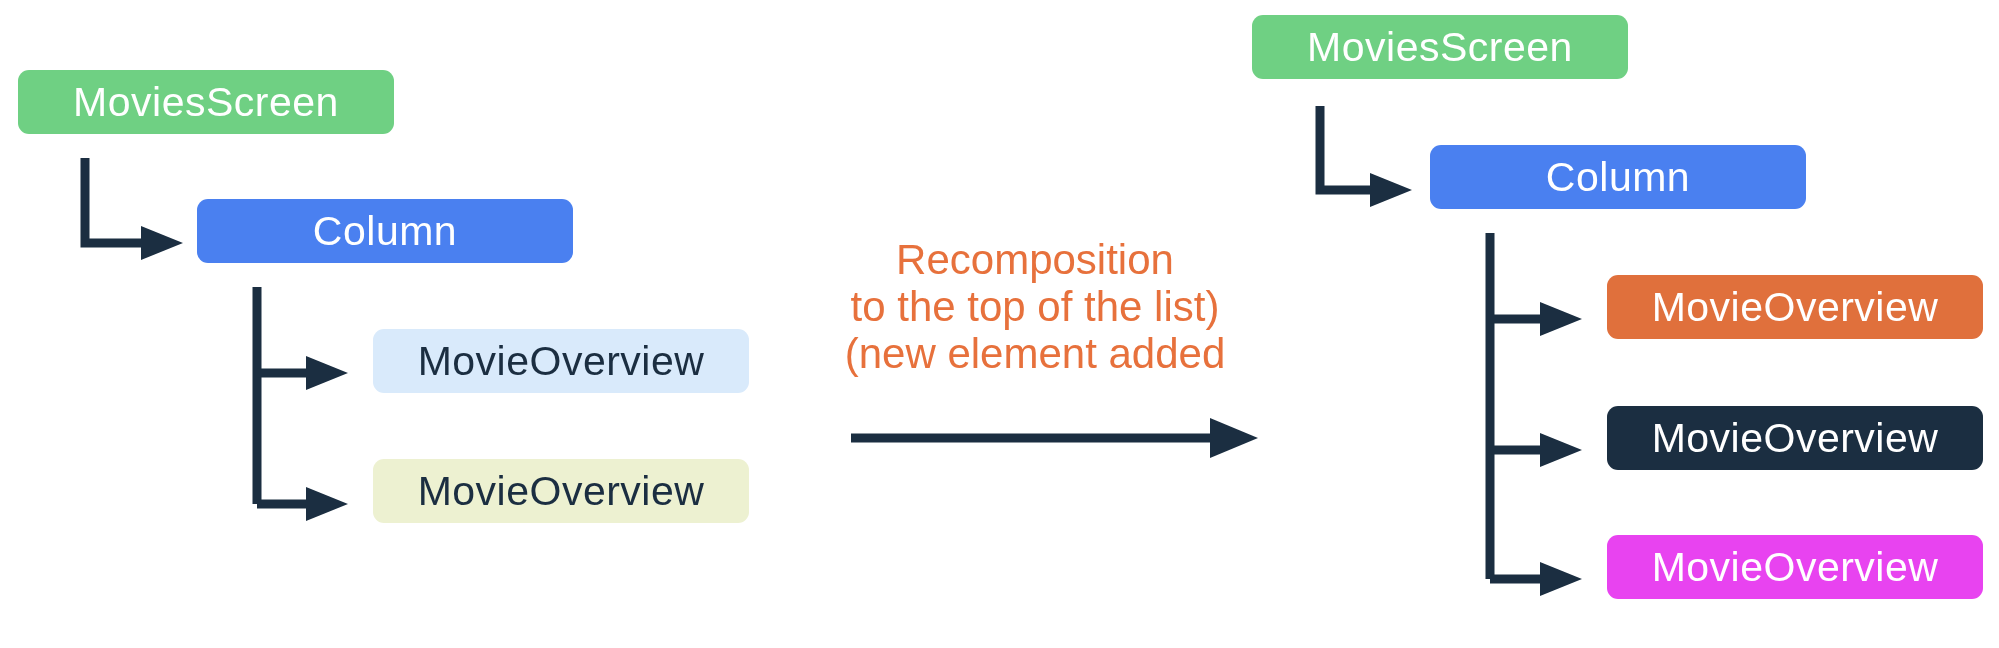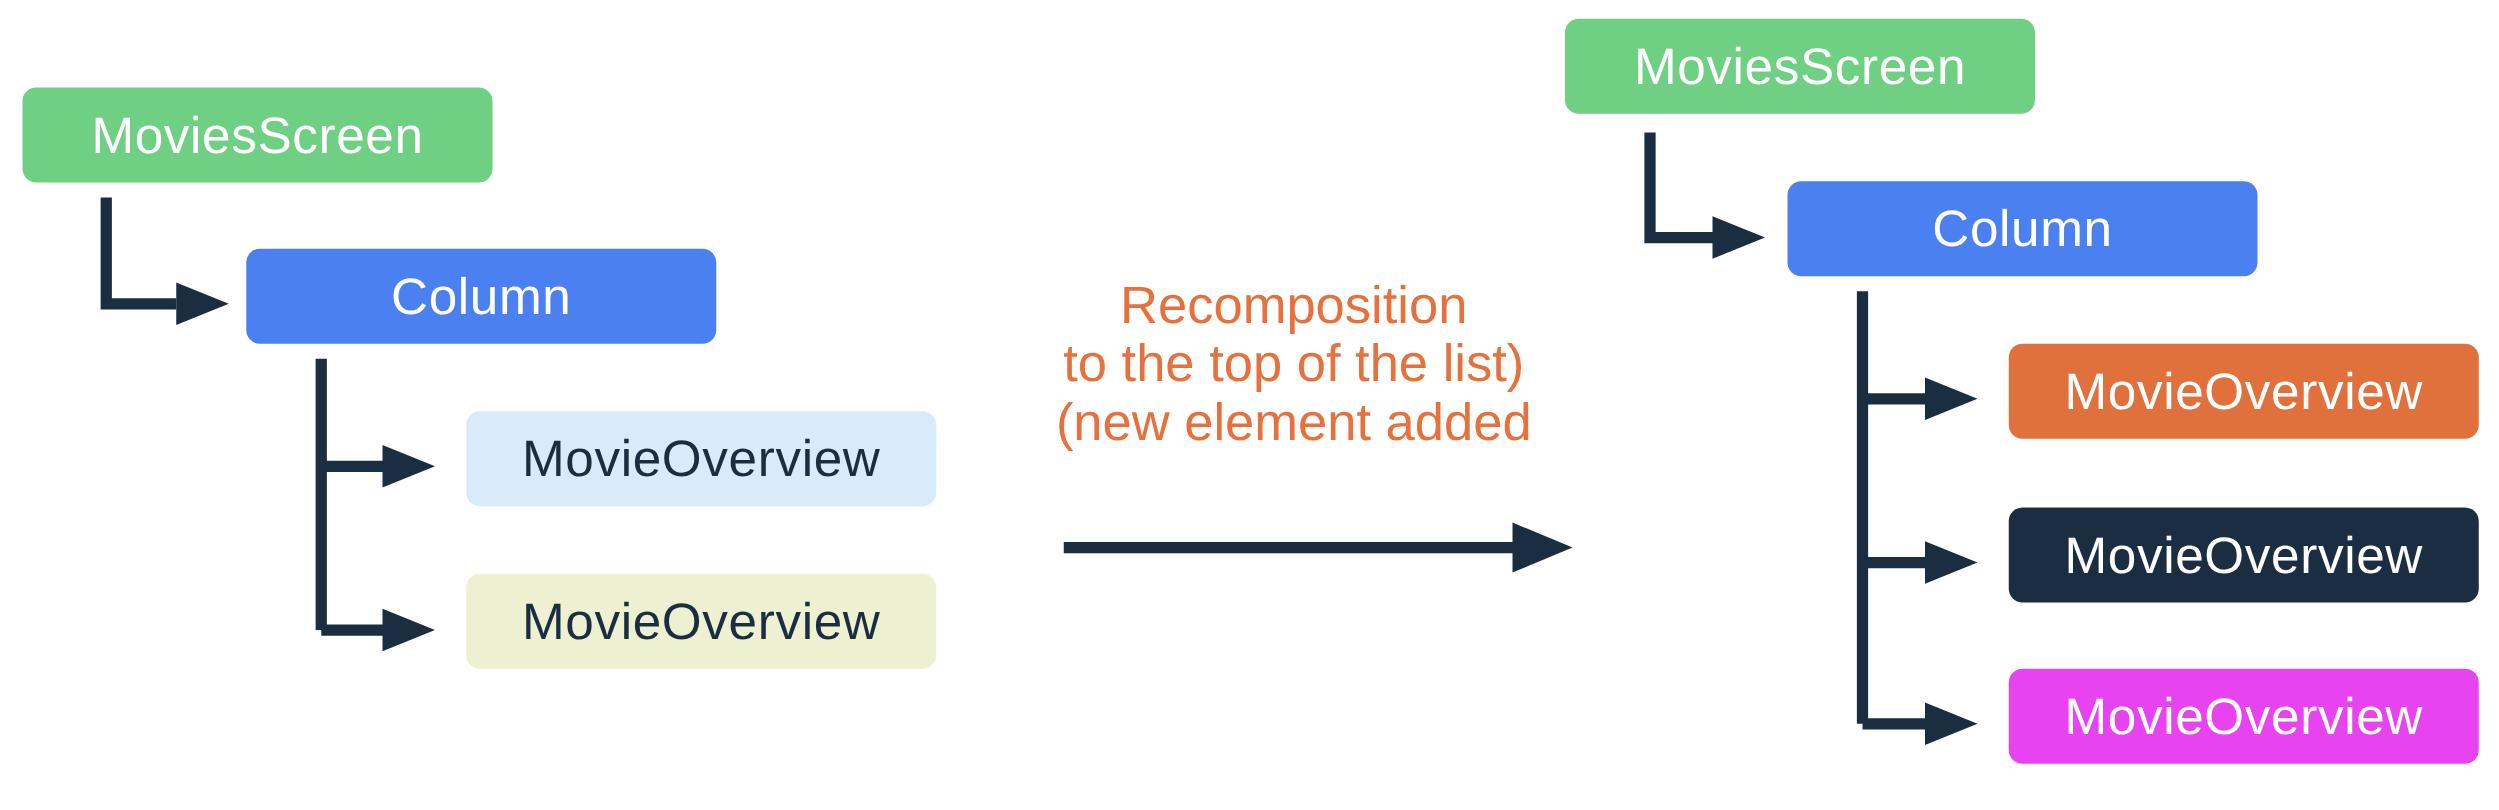--- a/index.html
+++ b/index.html
@@ -19,21 +19,21 @@
     position: absolute;
     left: 0;
     top: 0;
     width: 1999px;
     height: 648px;
     pointer-events: none;
   }
   .node {
     position: absolute;
     width: 376px;
-    height: 76px;
+    height: 64px;
     border-radius: 11px;
     display: flex;
     align-items: center;
     justify-content: center;
   }
   .node .label {
     font-size: 41px;
     font-weight: 400;
     letter-spacing: 0.5px;
     white-space: nowrap;
@@ -45,21 +45,21 @@
   .before-mo2     { left: 373px;  top: 459px; }
   .after-root     { left: 1252px; top: 15px;  }
   .after-column   { left: 1430px; top: 145px; }
   .after-mo1      { left: 1607px; top: 275px; }
   .after-mo2      { left: 1607px; top: 406px; }
   .after-mo3      { left: 1607px; top: 535px; }
 
   .annotation {
     position: absolute;
     left: 810px;
-    top: 220px;
+    top: 236px;
     width: 450px;
     text-align: center;
     font-size: 42px;
     line-height: 47px;
     font-weight: 400;
   }
 </style>
 </head>
 <body>
 

